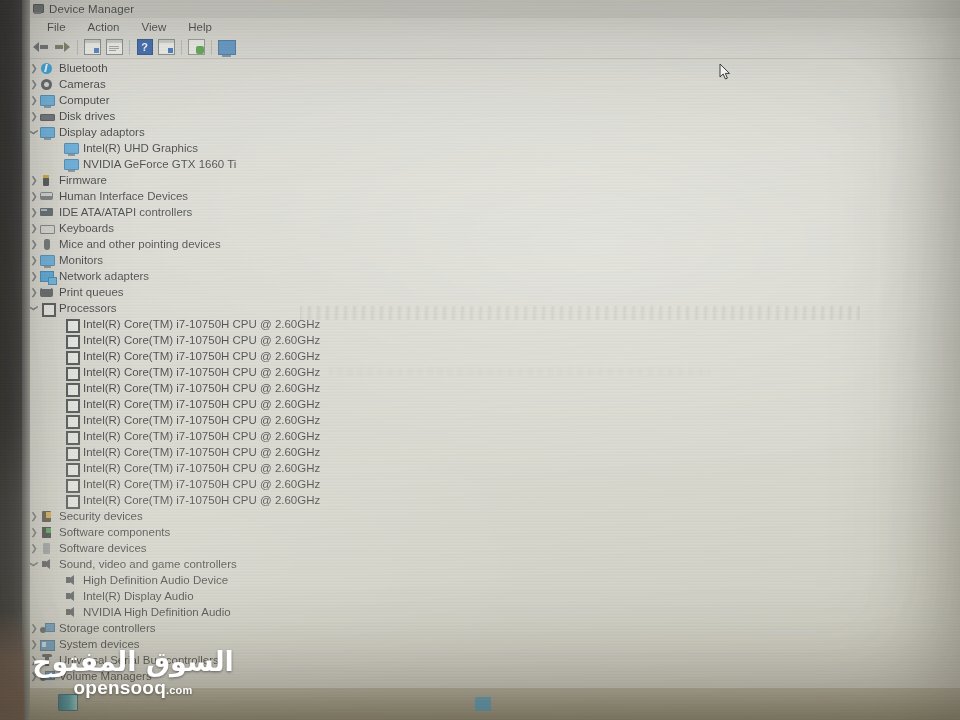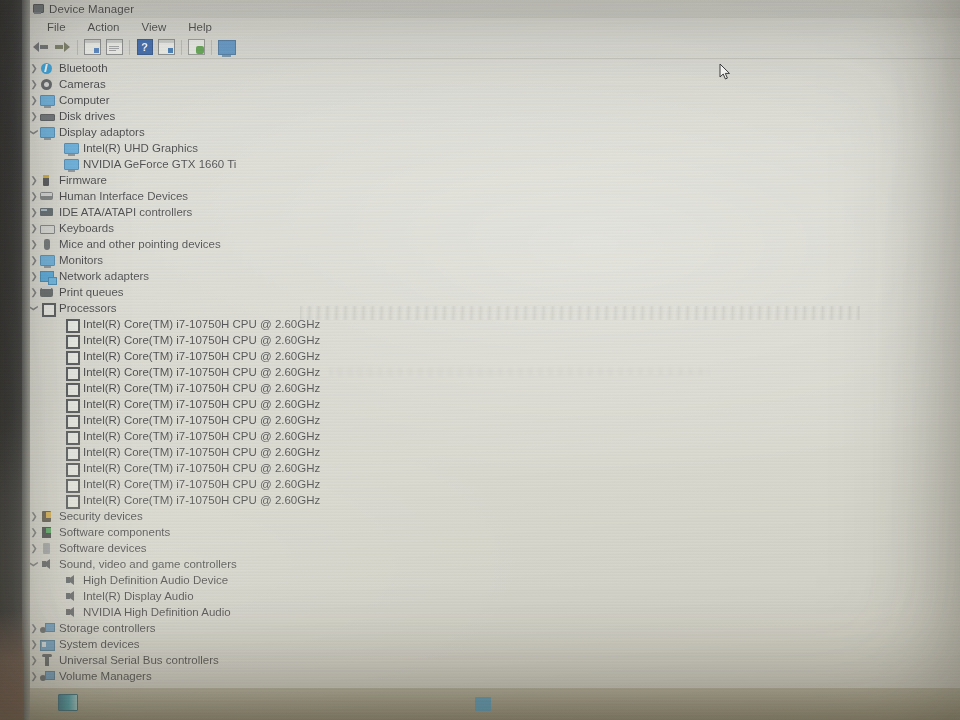--- a/index.html
+++ b/index.html
@@ -600,14 +600,20 @@
   <div class="bezel"></div>
   <div class="bezel-edge"></div>
   <div class="bezel-bottom-warm"></div>
 
   <div id="blurlayer"></div>
   <div id="glare"></div>
   <div id="tint"></div>
   <div id="scan"></div>
   <div id="vign"></div>
 
+  <div id="wm">
+    <div class="ar">السوق المفتوح</div>
+    <div class="en">
+      <span>opensooq</span><span class="dot">.com</span>
+    </div>
+  </div>
 
 </div>
 
 </body></html>

